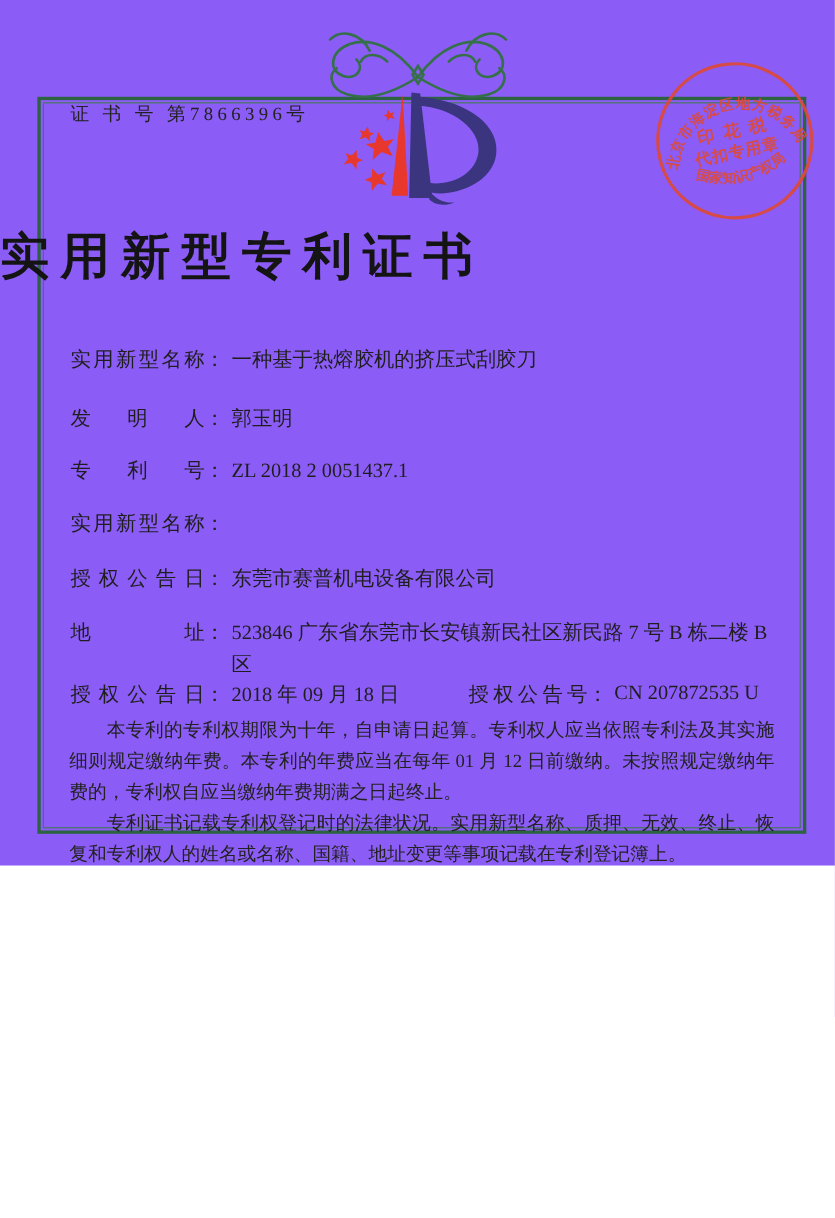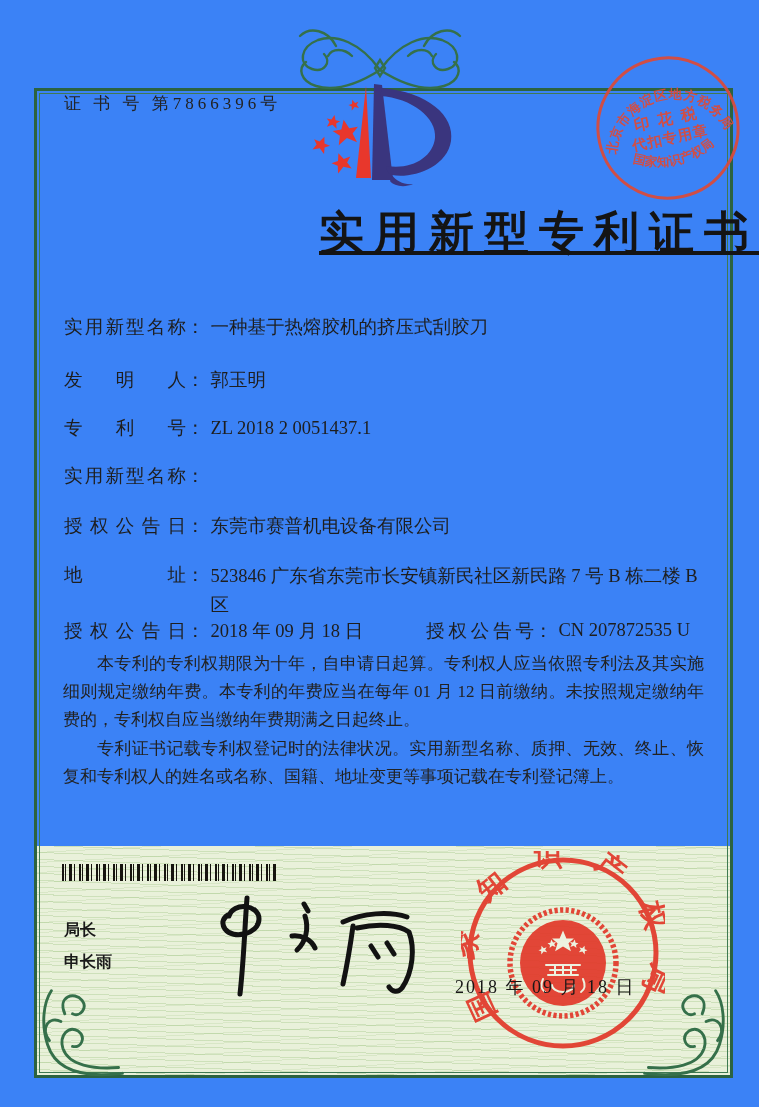--- a/index.html
+++ b/index.html
@@ -1,34 +1,34 @@
 <!DOCTYPE html>
 <html><head>
 <meta charset="utf-8">
 <style>
   html,body{margin:0;padding:0;}
-  .cert{position:relative;width:759px;height:1107px;background:#3b82f6;overflow:hidden;
+  .cert{position:relative;width:759px;height:787px;background:#8b5cf6;overflow:hidden;
         font-family:"Liberation Serif","DejaVu Serif",serif;color:#1e1e1e;}
   
   .band{position:absolute;left:36px;right:28px;top:846px;height:231px;background-color:#e9f1da;
         background-image:
           repeating-linear-gradient(2deg, rgba(140,185,110,.30) 0 1px, rgba(0,0,0,0) 1px 7px),
           repeating-linear-gradient(-3deg, rgba(140,185,110,.18) 0 1px, rgba(0,0,0,0) 1px 10px);}
   
   .frame{position:absolute;left:34px;right:26px;top:88px;bottom:29px;border:3px solid #2c6340;}
   .frame::before{content:"";position:absolute;inset:2px;border:1px solid #3f7a52;}
   .orn-top{position:absolute;left:240px;top:12px;}
   .orn-bl{position:absolute;left:36px;top:985px;}
   .orn-br{position:absolute;right:28px;top:985px;transform:scaleX(-1);}
   .certno{position:absolute;left:64px;top:92px;font-size:17px;letter-spacing:4px;color:#222;}
   .taxstamp{position:absolute;left:586px;top:46px;}
   .taxstamp text{fill:#dd4a38;font-family:"Liberation Sans","DejaVu Sans",sans-serif;font-weight:bold;}
   .logo{position:absolute;left:292px;top:80px;}
-  .title{position:absolute;left:0;right:0;top:203px;margin:0;text-align:right;
-         font-size:45px;font-weight:bold;letter-spacing:10px;color:#141414;text-decoration:underline;}
+  .title{position:absolute;left:0;right:0;top:203px;margin:0;text-align:left;
+         font-size:45px;font-weight:bold;letter-spacing:10px;color:#141414;}
   .rows{position:absolute;left:64px;right:56px;top:0;}
   .row{position:absolute;left:0;right:0;display:flex;align-items:baseline;font-size:18.5px;}
   .lbl{display:inline-block;width:122px;text-align:justify;text-align-last:justify;flex:0 0 122px;}
   .lbl2{display:inline-block;width:108px;text-align:justify;text-align-last:justify;flex:0 0 108px;}
   .val{margin-left:6px;}
   .val-wrap{margin-left:6px;display:inline-block;max-width:500px;line-height:1.55;}
   .row-split{position:absolute;left:0;right:0;display:flex;font-size:18.5px;}
   .half-r{position:absolute;left:362px;display:flex;align-items:center;}
   .paras{position:absolute;left:63px;right:55px;top:650px;font-size:17px;line-height:1.66;
          text-align:justify;color:#222;}

